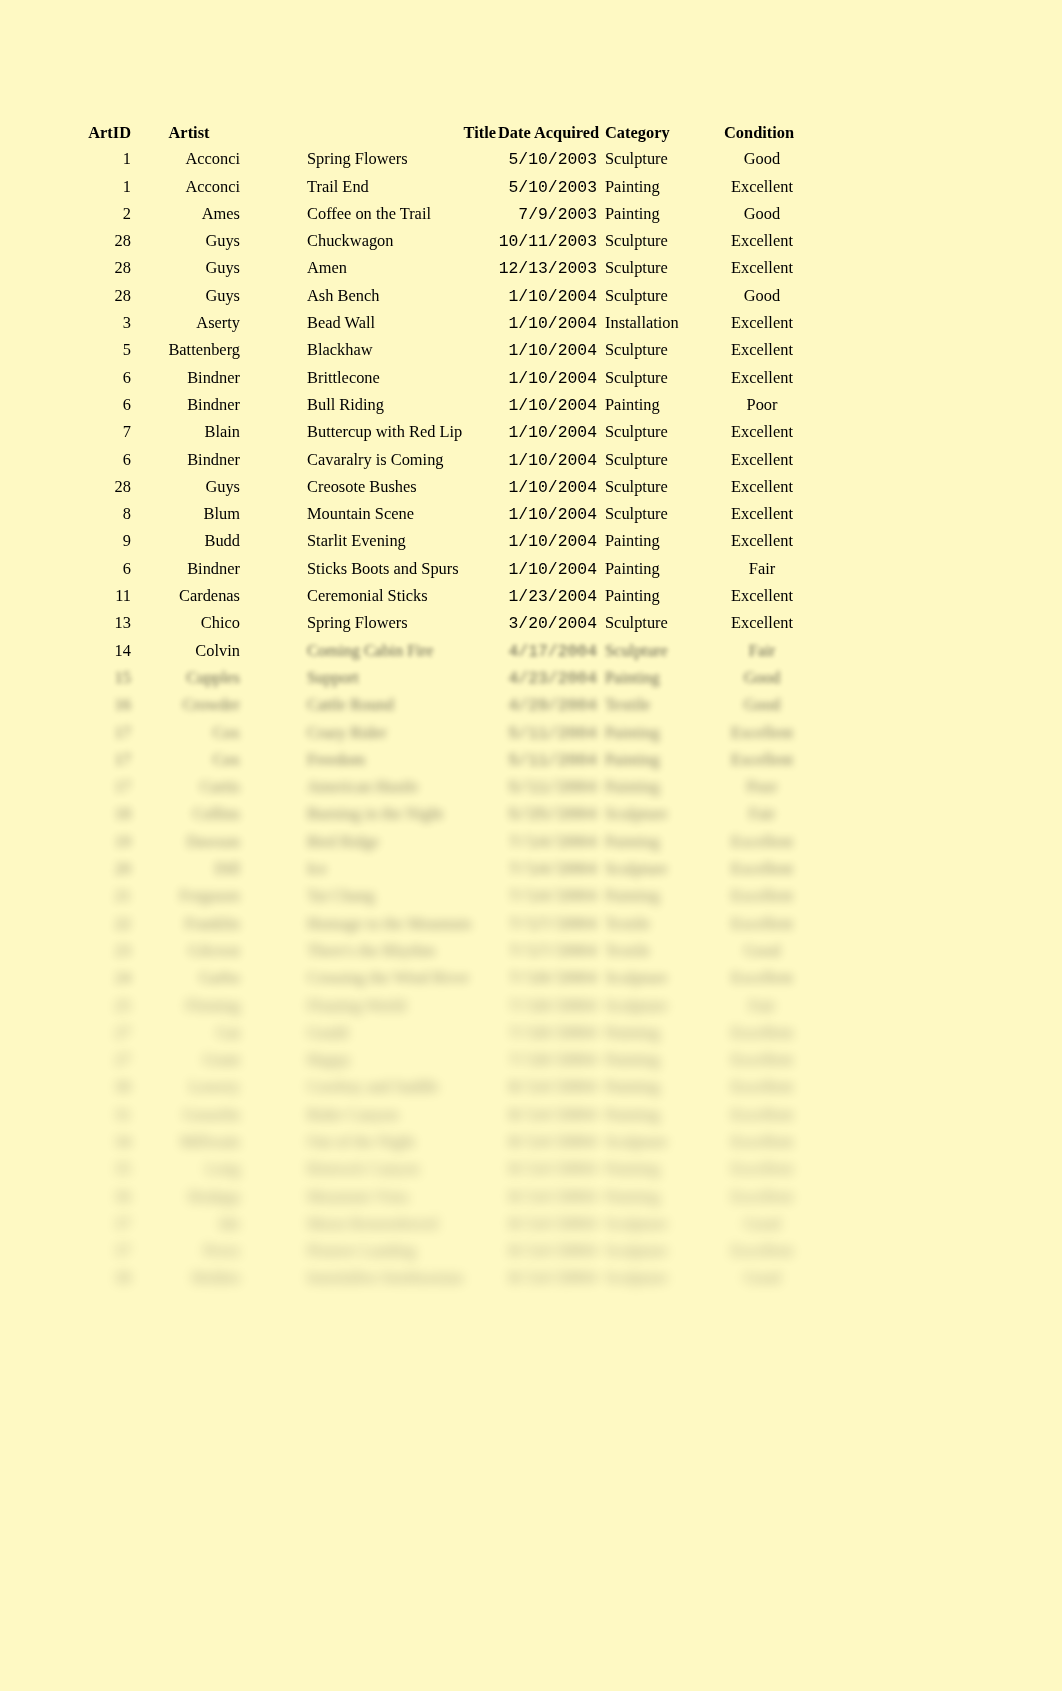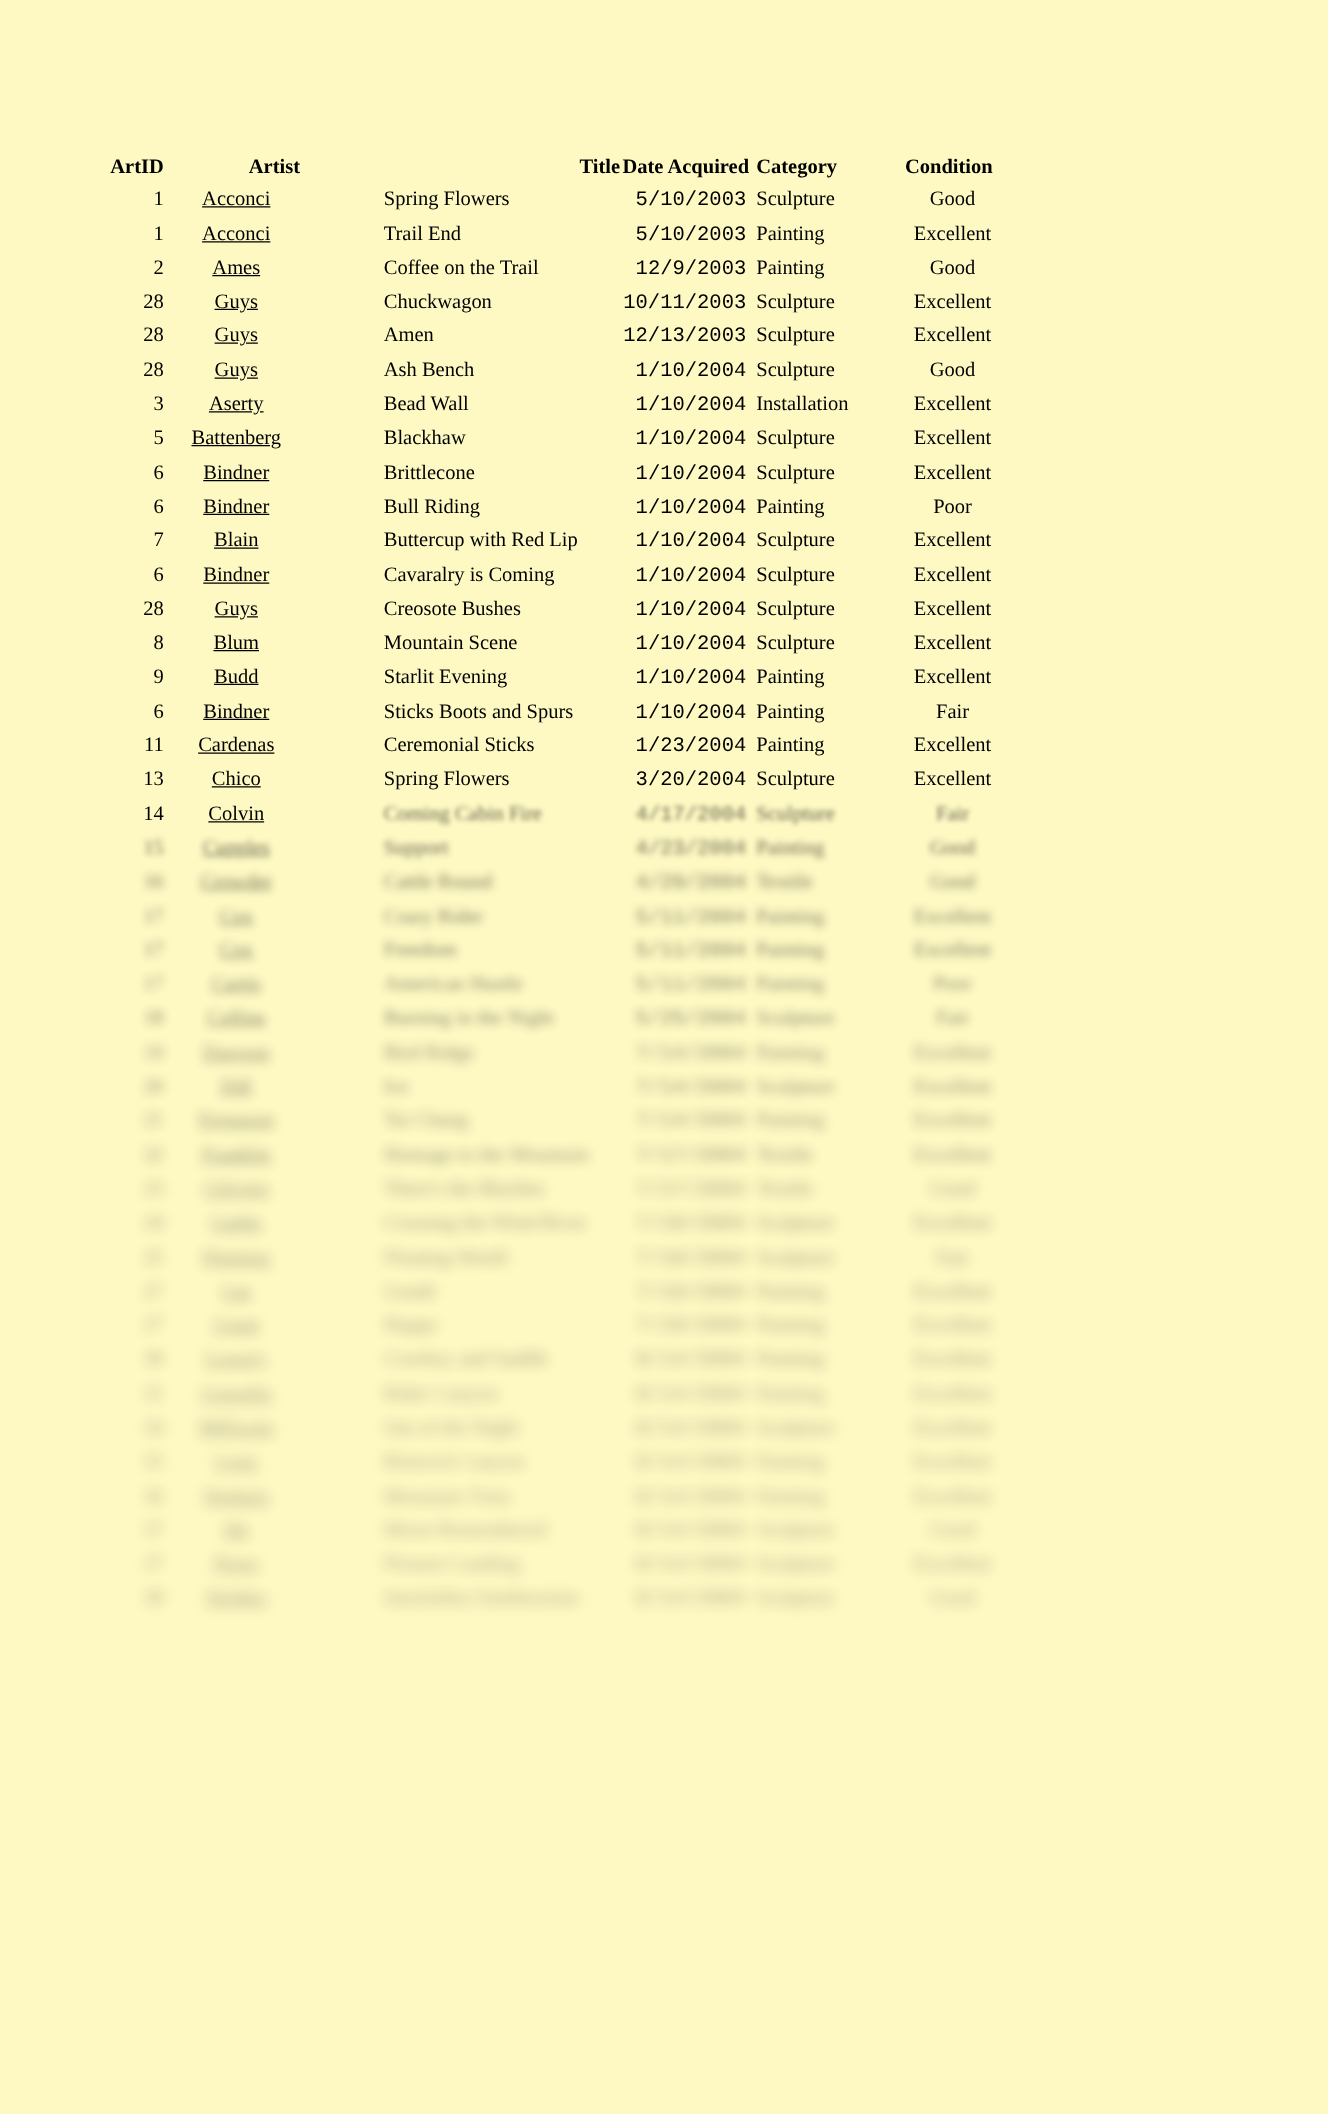--- a/index.html
+++ b/index.html
@@ -49,28 +49,28 @@
     padding: 0;
     margin: 0;
     border: none;
     white-space: nowrap;
     vertical-align: baseline;
     height: 26.3px;
     overflow: visible;
   }
 
   .th-artid     { text-align: right;  padding-right: 3px !important; }
-  .th-artist    { text-align: right;   padding-left: 4px !important;  }
+  .th-artist    { text-align: center;   padding-left: 4px !important;  }
   .th-title     { text-align: right;  padding-right: 2px !important; }
   .th-date      { text-align: center;  padding-right: 3px !important; }
   .th-category  { text-align: left;   padding-left: 5px !important;  }
   .th-condition { text-align: left;   padding-left: 28px !important; }
 
   .cell-artid     { text-align: right; padding-right: 3px !important; }
-  .cell-artist    { text-align: center;  padding-left: 4px !important; text-decoration: underline;  }
+  .cell-artist    { text-align: right;  padding-left: 4px !important;  }
   .cell-title     { text-align: left;  padding-left: 67px !important; }
   .cell-date      { text-align: right; padding-right: 3px !important; font-family: Liberation Mono, monospace; }
   .cell-category  { text-align: left;  padding-left: 5px !important;  }
   .cell-condition { text-align: center;  padding-left: 28px !important; }
 
   
   tr.blur-0  td { filter: none; }
   tr.blur-1  td { filter: blur(2.6px);  opacity: 0.60; }
   tr.blur-2  td { filter: blur(3.2px);  opacity: 0.54; }
   tr.blur-3  td { filter: blur(3.6px);  opacity: 0.50; }
@@ -129,21 +129,21 @@
           <td class="cell-artist">Acconci</td>
           <td class="cell-title">Trail End</td>
           <td class="cell-date">5/10/2003</td>
           <td class="cell-category">Painting</td>
           <td class="cell-condition">Excellent</td>
         </tr>
         <tr class="blur-0">
           <td class="cell-artid">2</td>
           <td class="cell-artist">Ames</td>
           <td class="cell-title">Coffee on the Trail</td>
-          <td class="cell-date">12/9/2003</td>
+          <td class="cell-date">7/9/2003</td>
           <td class="cell-category">Painting</td>
           <td class="cell-condition">Good</td>
         </tr>
         <tr class="blur-0">
           <td class="cell-artid">28</td>
           <td class="cell-artist">Guys</td>
           <td class="cell-title">Chuckwagon</td>
           <td class="cell-date">10/11/2003</td>
           <td class="cell-category">Sculpture</td>
           <td class="cell-condition">Excellent</td>

